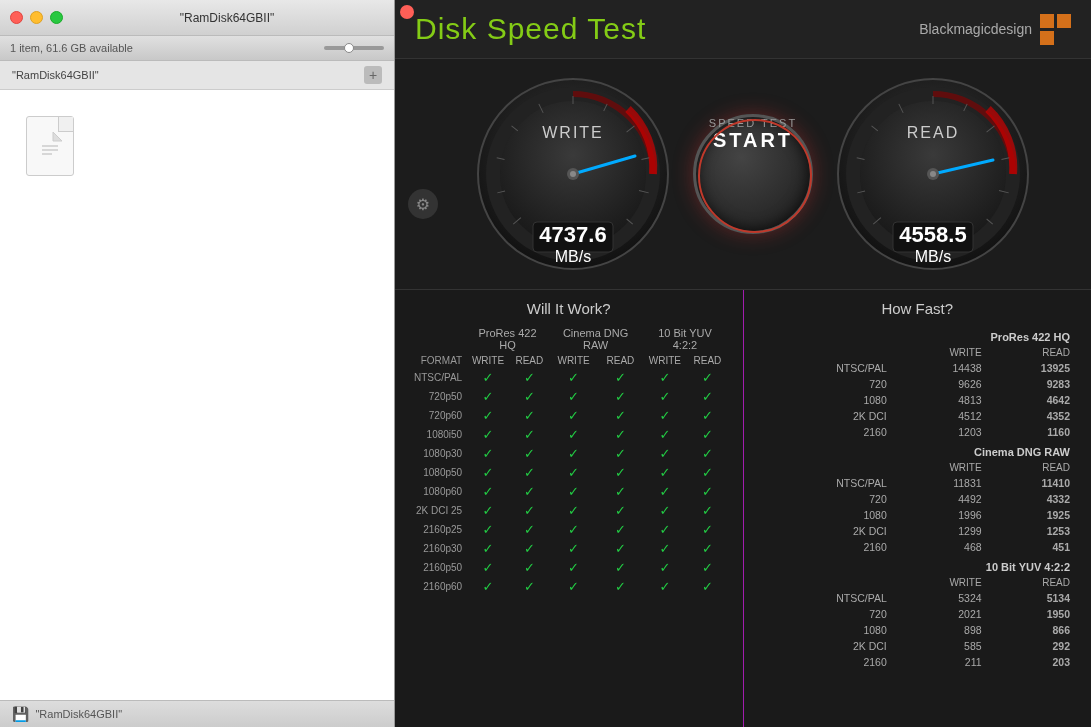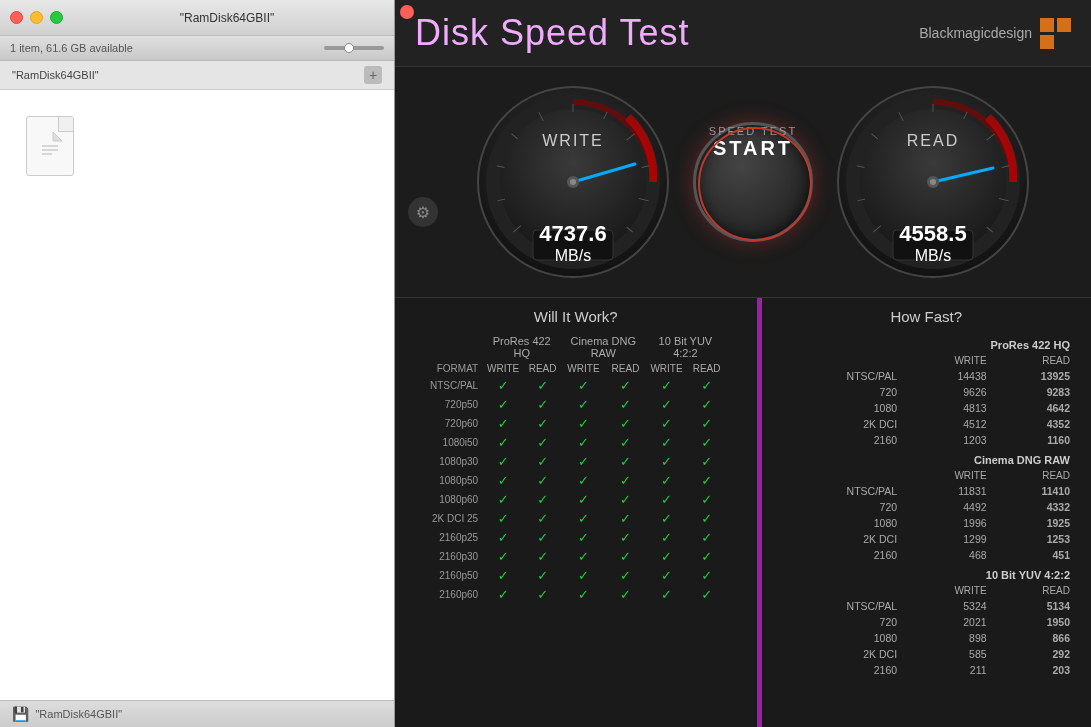--- a/index.html
+++ b/index.html
@@ -105,21 +105,21 @@
     }
     .dst-header {
       background: #222;
       padding: 12px 20px;
       display: flex;
       align-items: center;
       justify-content: space-between;
       border-bottom: 1px solid #333;
     }
     .dst-title {
-      font-size: 36px; color: #f0abfc; font-weight: 300; letter-spacing: 1px;
+      font-size: 30px; color: #84cc16; font-weight: 300; letter-spacing: 1px;
     }
     .dst-logo {
       display: flex; align-items: center; gap: 8px;
       color: #aaa; font-size: 14px;
     }
     .bmd-squares {
       display: grid; grid-template-columns: 1fr 1fr; gap: 3px;
     }
     .bmd-sq {
       width: 14px; height: 14px;
@@ -139,21 +139,21 @@
     }
 
     
     .gauge-container {
       position: relative;
       width: 200px; height: 200px;
     }
     .gauge-svg { width: 200px; height: 200px; }
     .gauge-center {
       position: absolute;
-      bottom: 17px; left: 50%;
+      bottom: 8px; left: 50%;
       transform: translateX(-50%);
       text-align: center;
     }
     .gauge-value { font-size: 22px; font-weight: bold; color: #fff; }
     .gauge-unit { font-size: 16px; color: #ffffff; }
     .gauge-label {
       position: absolute;
       top: 50px; left: 50%; transform: translateX(-50%);
       font-size: 16px; color: #ccc; letter-spacing: 2px; font-weight: 300;
     }
@@ -192,22 +192,22 @@
     }
 
     
     .tables-section {
       flex: 1;
       display: flex;
       overflow: hidden;
     }
     .will-it-work {
       flex: 1;
-      padding: 10px 31px;
-      border-right: 5px solid #a21caf;
+      padding: 10px 15px;
+      border-right: 1px solid #a21caf;
       overflow-y: auto;
     }
     .how-fast {
       flex: 1;
       padding: 10px 15px;
       overflow-y: auto;
     }
     .section-title {
       text-align: center;
       font-size: 15px; color: #ccc; font-weight: 500;

